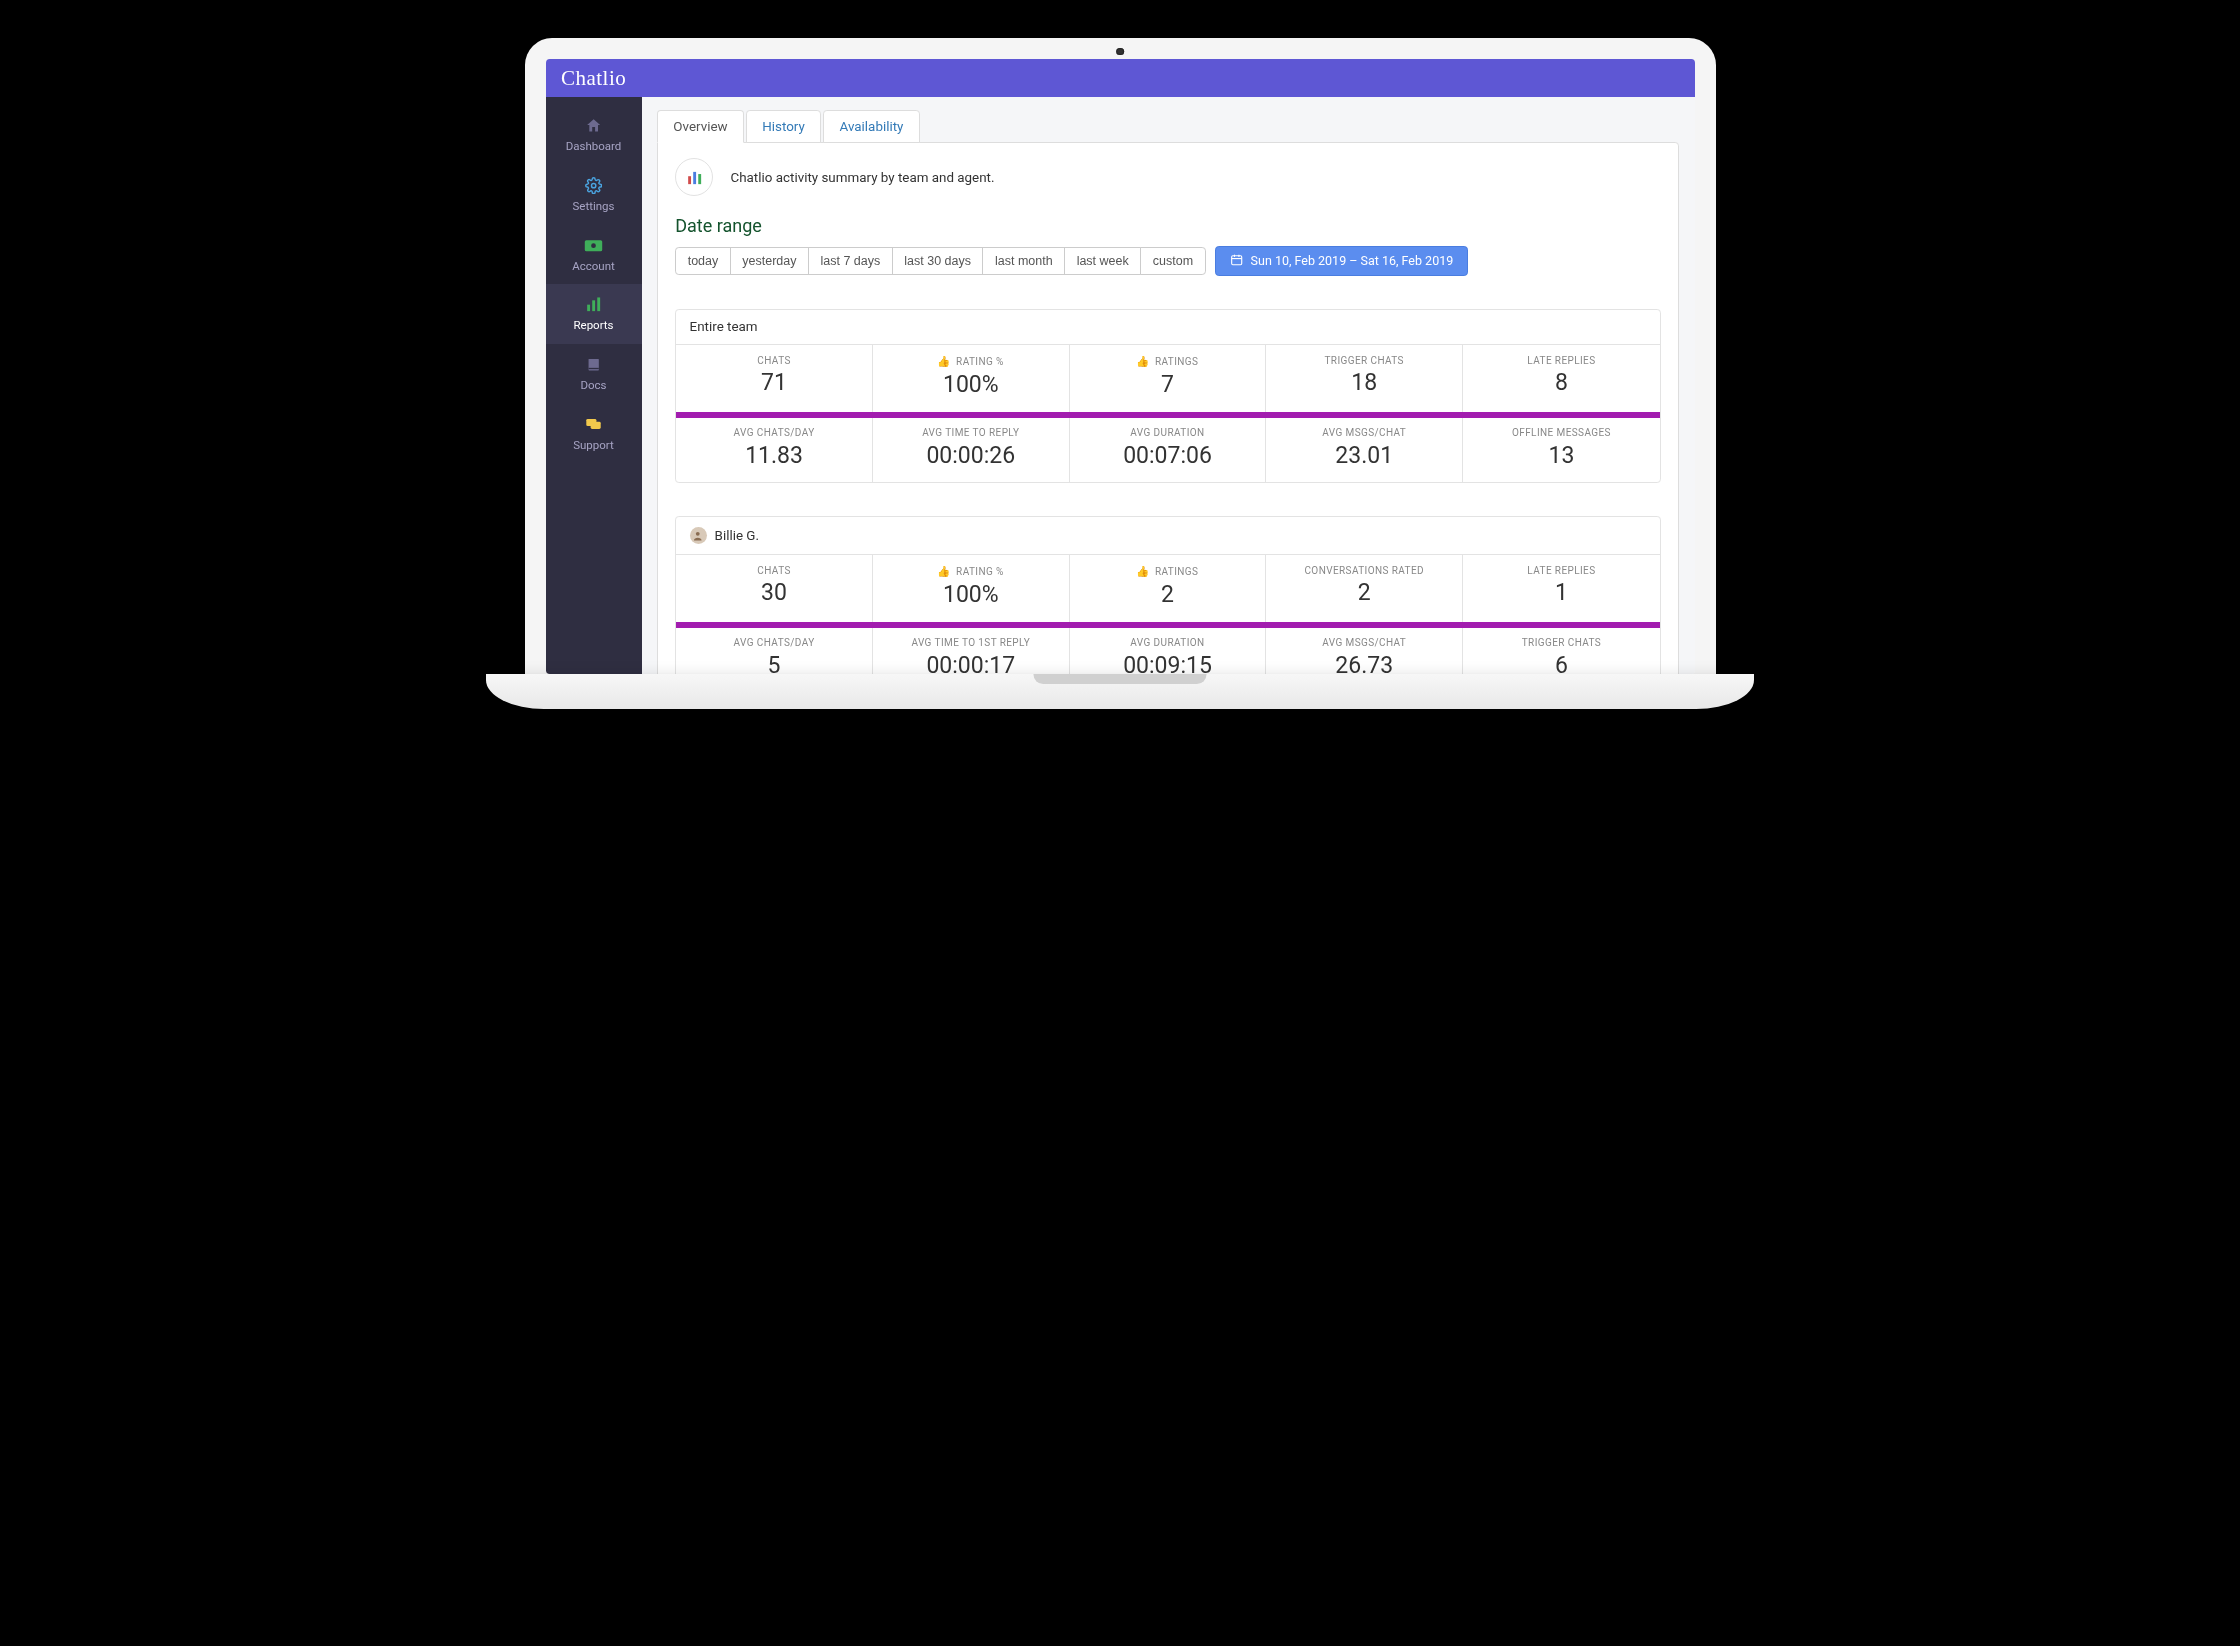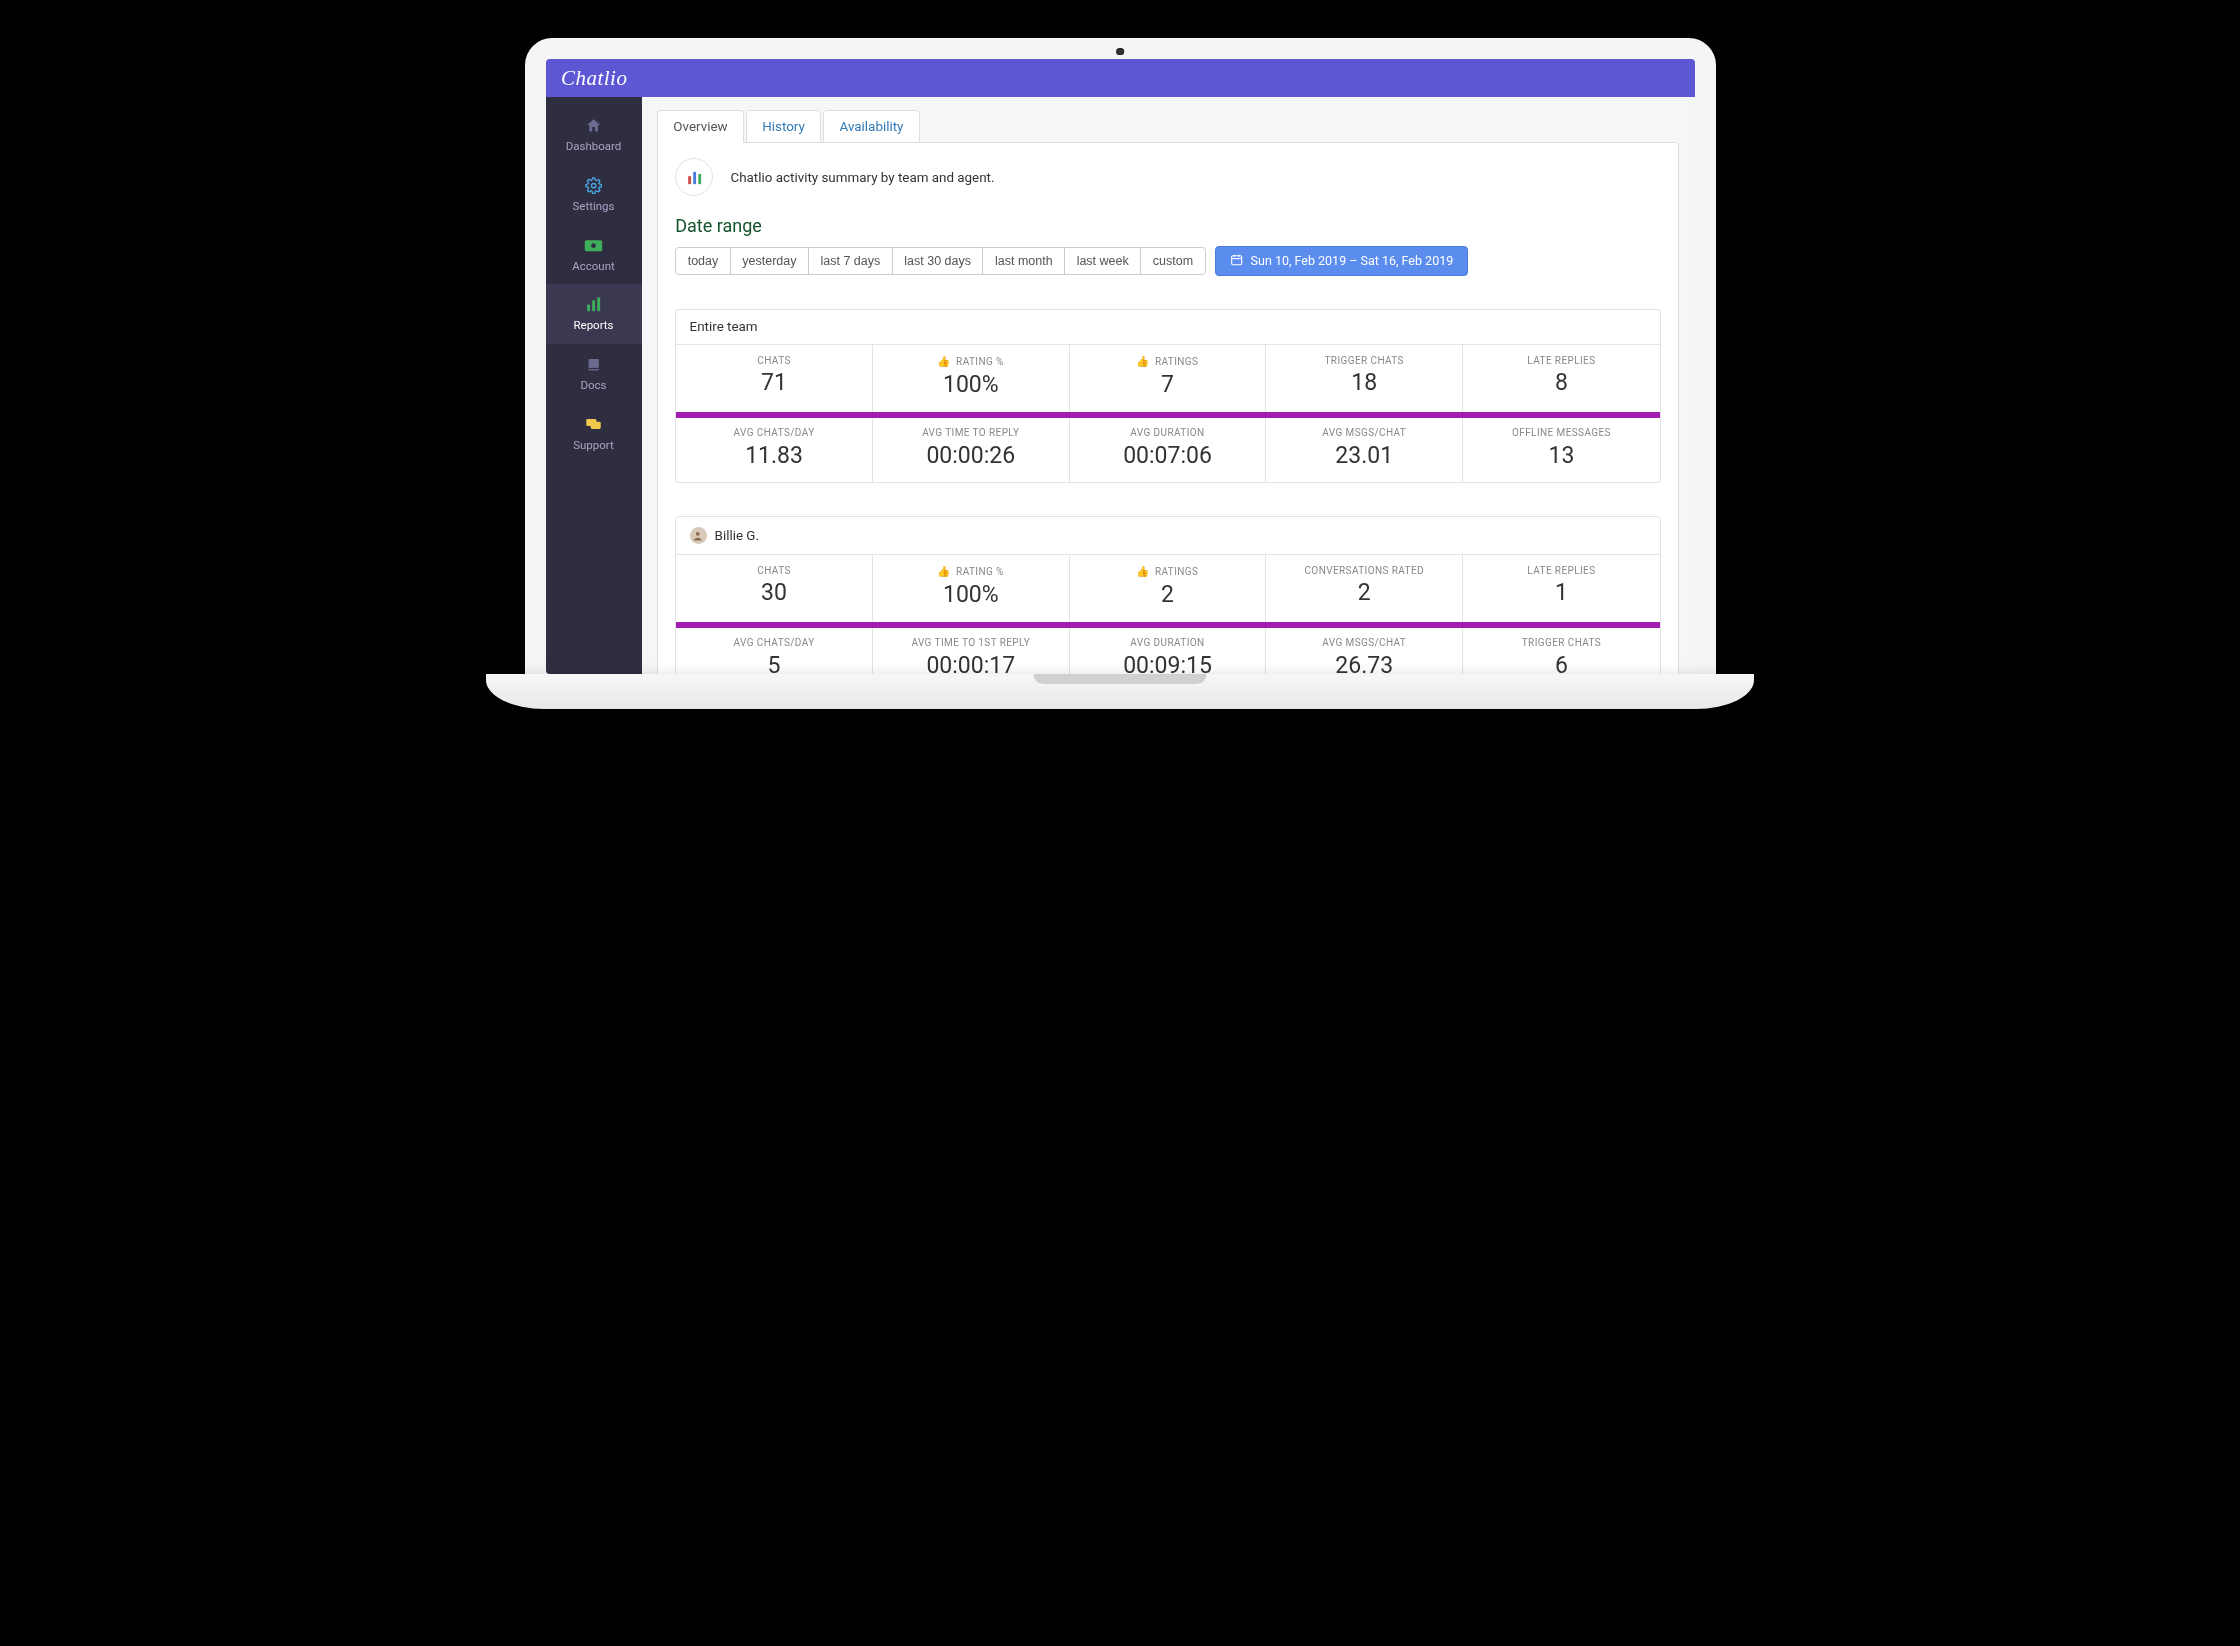--- a/index.html
+++ b/index.html
@@ -65,21 +65,20 @@
     background: #5e57d4;
     color: #fff;
     height: 38px;
     display: flex;
     align-items: center;
     padding: 0 15.4px;
   }
   .logo {
     font-family: "Brush Script MT", cursive;
     font-size: 21px;
-    font-style: italic;
     letter-spacing: 0.5px;
   }
 
   
   .app-body {
     flex: 1;
     display: flex;
     min-height: 0;
   }
   .sidebar {

